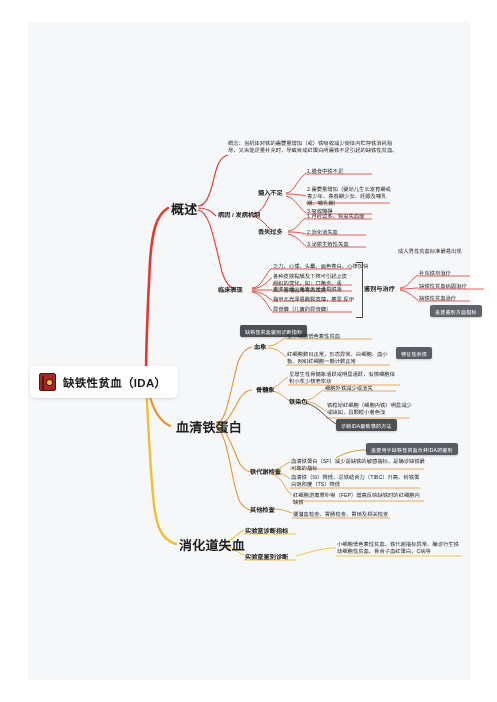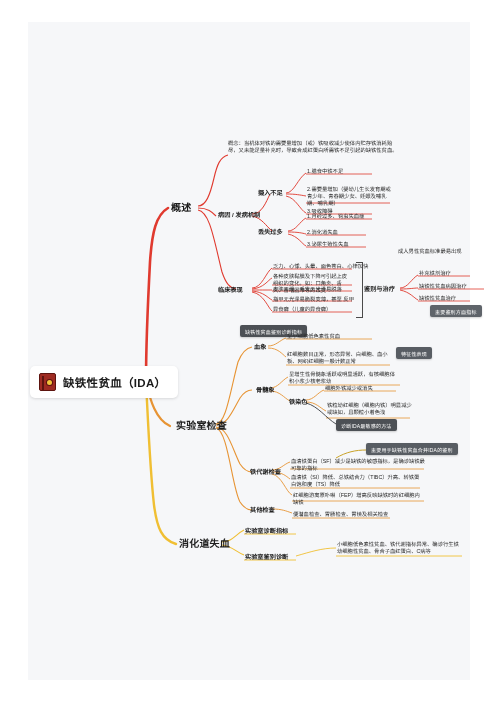--- a/index.html
+++ b/index.html
@@ -82,21 +82,21 @@
     box-shadow: 0 0 0 1.1px #5d140f;
   }
   
   .n {
     position: absolute;
     white-space: nowrap;
     color: #1d1d1d;
     line-height: 1.28;
   }
   .lv1 {
-    font-size: 10px;
+    font-size: 13px;
     font-weight: bold;
     letter-spacing: .2px;
   }
   .lv2 {
     font-size: 6.2px;
     font-weight: bold;
     color: #232323;
   }
   .lv3 {
     font-size: 5.3px;
@@ -257,21 +257,21 @@
     <div class="bracket" style="left:356px; top:262px; height:56px;"></div>
 
     <div class="n lv2" style="left:364px; top:285px;">鉴别与治疗</div>
     <div class="n lv3" style="left:419px; top:270px;">补充铁剂治疗</div>
     <div class="n lv3" style="left:419px; top:283px;">缺铁性贫血病因治疗</div>
     <div class="n lv3" style="left:419px; top:295px;">缺铁性贫血治疗</div>
     <div class="badge slate" style="left:430px; top:305px;">主要鉴别方面指标</div>
 
     <div class="badge dark" style="left:240px; top:325px;">缺铁性贫血鉴别诊断指标</div>
 
-    <div class="n lv1" style="left:176px; top:420px;">实验室检查</div>
+    <div class="n lv1" style="left:176px; top:420px;">血清铁蛋白</div>
 
     <div class="n lv2" style="left:254px; top:343px;">血象</div>
     <div class="n lv3" style="left:287px; top:333px;">呈小细胞低色素性贫血</div>
     <div class="n lv3 wrap" style="left:287px; top:351px; width:104px;">红细胞数目正常，形态异常、白细胞、血小板、网织红细胞一般计数正常</div>
     <div class="badge" style="left:396px; top:347px;">特征性表现</div>
 
     <div class="n lv2" style="left:256px; top:386px;">骨髓象</div>
     <div class="n lv3 wrap" style="left:289px; top:371px; width:106px;">呈增生性骨髓象活跃或明显活跃，有核细胞体积小浆少核老浆幼</div>
 
     <div class="n lv2" style="left:289px; top:398px;">铁染色</div>

